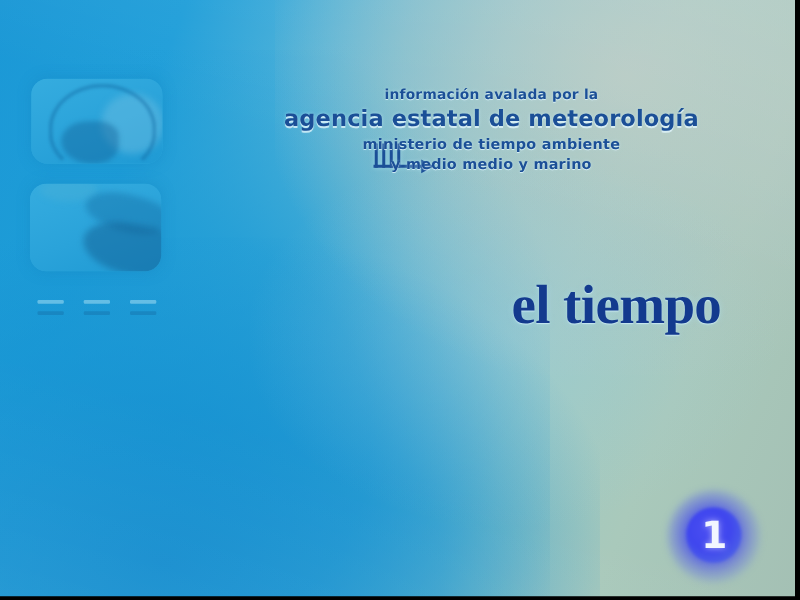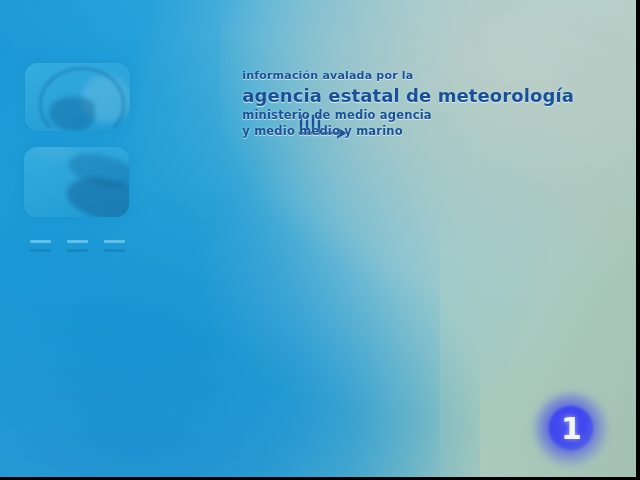--- a/index.html
+++ b/index.html
@@ -207,23 +207,23 @@
     height: 32px;
   }
   .aemet-mark svg {
     display: block;
     filter: drop-shadow(0 0 2px rgba(180,230,250,0.55));
   }
 
   
   .credits {
     position: absolute;
-    right: 66px;
+    right: 81px;
     top: 69px;
-    text-align: left;
+    text-align: center;
     font-family: "DejaVu Sans", sans-serif;
     line-height: 1.35;
     letter-spacing: 0.2px;
   }
   .credits div {
     color: #1b4f97;
     text-shadow:
       0 1px 0 rgba(225,245,252,0.75),
       0 0 3px rgba(200,238,250,0.55);
     white-space: nowrap;
@@ -348,24 +348,25 @@
         <line x1="22" y1="3" x2="22" y2="20"></line>
         <line x1="3" y1="20" x2="44" y2="20"></line>
       </g>
       <path d="M40 14.5 L50 20 L40 25.5 Z" fill="#1b4f97"></path>
     </svg>
   </div>
 
   <div class="credits">
     <div class="c-line1">información avalada por la</div>
     <div class="c-line2">agencia estatal de meteorología</div>
-    <div class="c-line3">ministerio de medio agencia</div>
+    <div class="c-line3">ministerio de tiempo ambiente</div>
     <div class="c-line4">y medio medio y marino</div>
   </div>
 
+  <div class="title">el tiempo</div>
 
   <div class="badge">
     <div class="badge-glow"></div>
     <div class="badge-core"></div>
     <div class="badge-num">1</div>
   </div>
 
   <div class="bar-right"></div>
   <div class="bar-bottom"></div>
 

